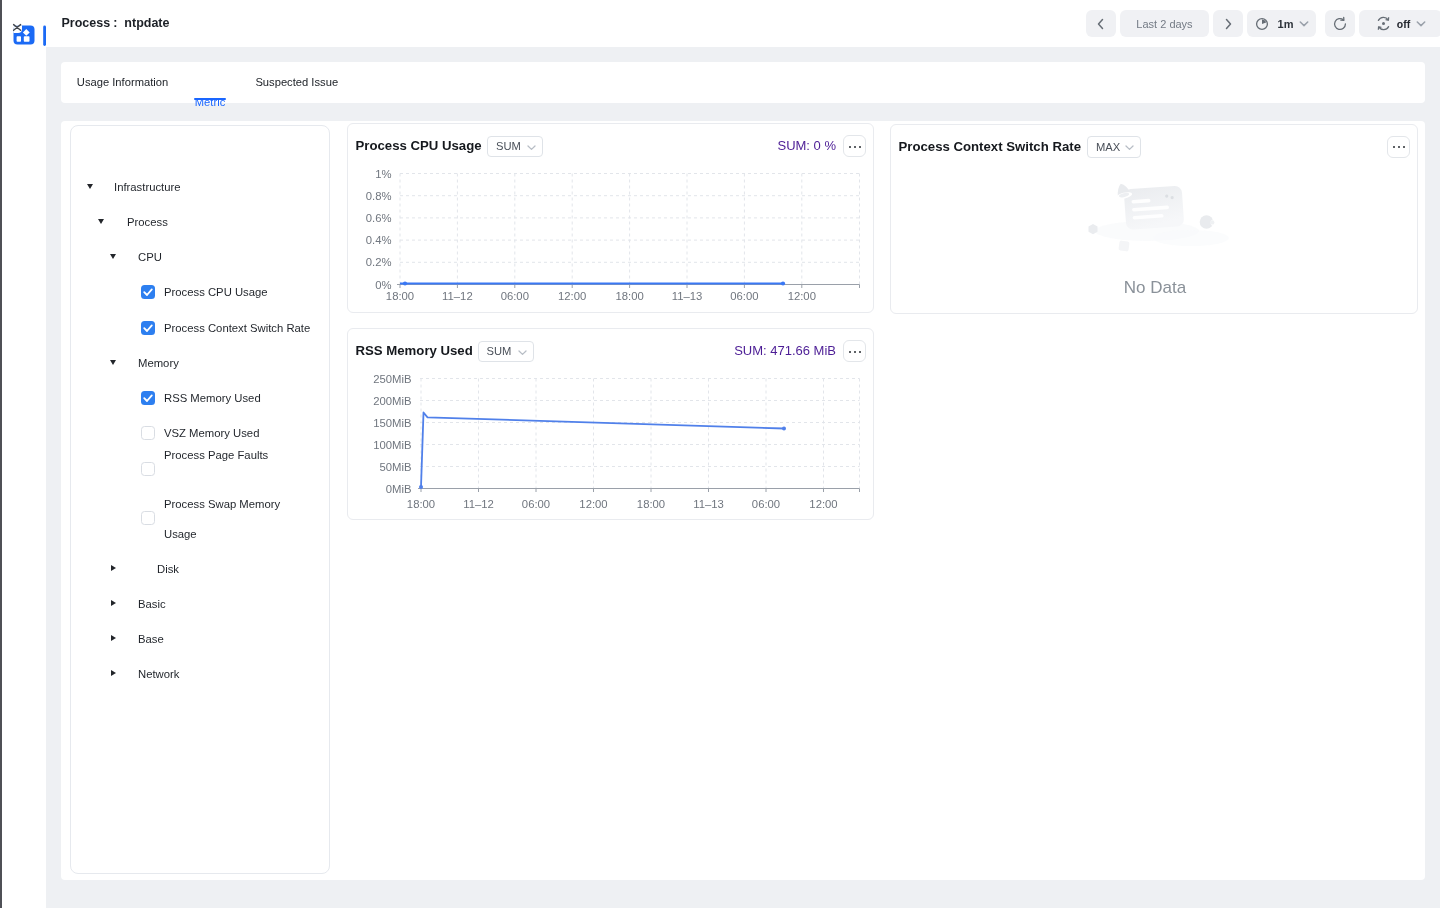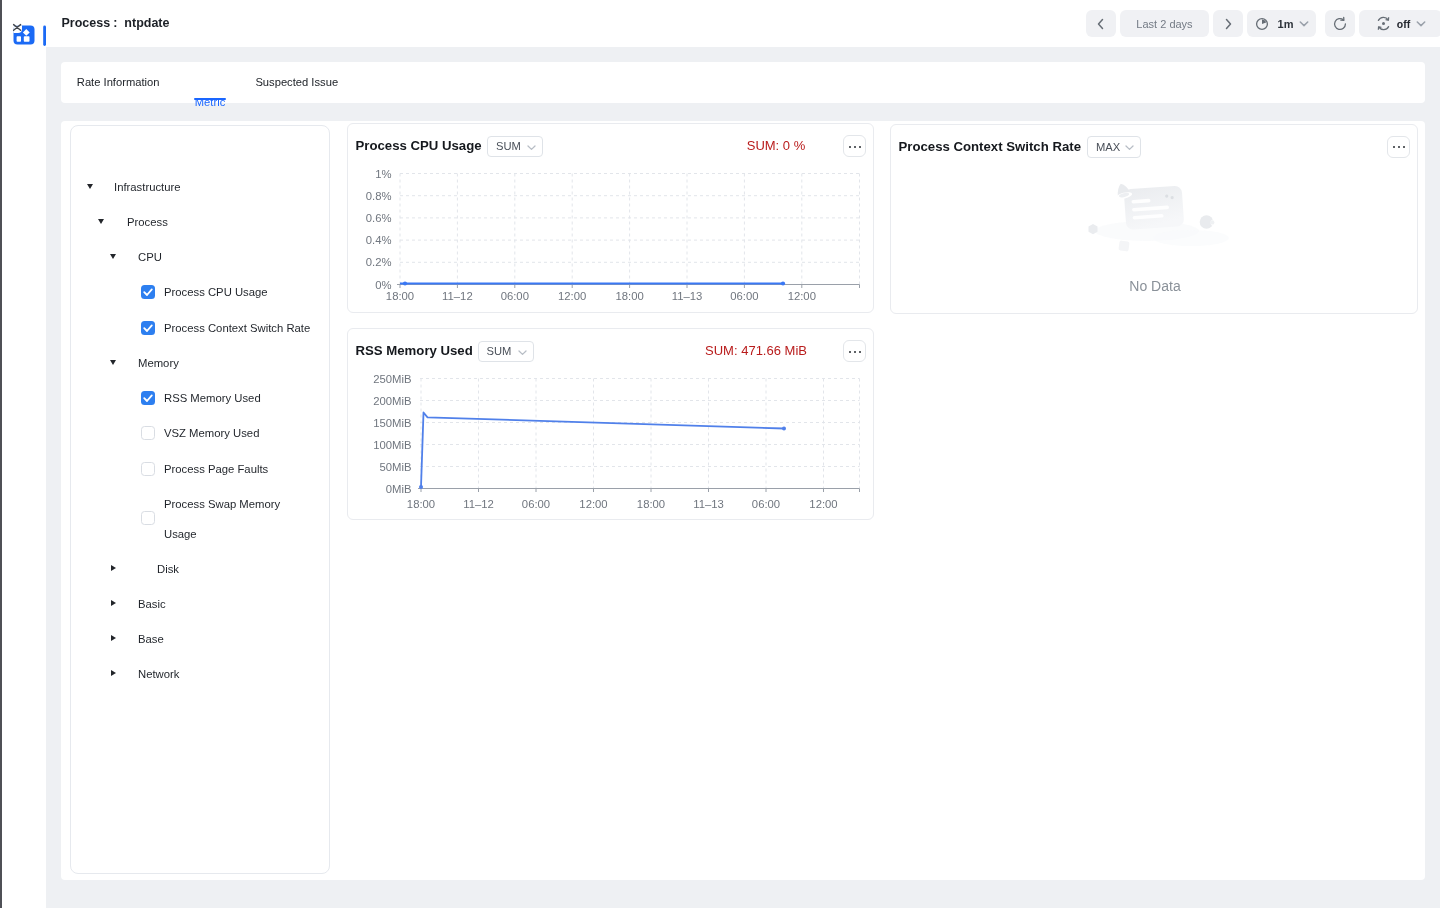--- a/index.html
+++ b/index.html
@@ -23,24 +23,24 @@
 .trow { position:absolute; height:20px; line-height:20px; font-size:11.3px; color:#1f2329; white-space:nowrap; }
 .caret-d { position:absolute; width:0; height:0; border-left:3.8px solid transparent; border-right:3.8px solid transparent; border-top:5px solid #23262b; }
 .caret-r { position:absolute; width:0; height:0; border-top:3.8px solid transparent; border-bottom:3.8px solid transparent; border-left:5px solid #23262b; }
 .cb { position:absolute; width:14px; height:14px; border-radius:3.5px; }
 .cb.on { background:#2d7ff0; }
 .cb.off { background:#fff; border:1px solid #d9dde3; }
 .card { position:absolute; background:#fff; border:1px solid #e9ebef; border-radius:6px; }
 .ctitle { position:absolute; left:7.5px; top:12px; height:20px; line-height:20px; font-size:13.2px; font-weight:700; color:#15181d; white-space:nowrap; }
 .sel { position:absolute; top:11.5px; height:21.5px; border:1px solid #dfe3e8; border-radius:4px; background:#fff; font-size:11.2px; color:#4a5059; }
 .sel span { position:absolute; left:8px; top:3.5px; }
-.sumtxt { position:absolute; top:13px; height:18px; line-height:18px; font-size:13px; color:#b91c1c; text-align:center; }
+.sumtxt { position:absolute; top:13px; height:18px; line-height:18px; font-size:13px; color:#4c1d95; text-align:right; }
 .dots { position:absolute; top:11px; width:23px; height:22px; border:1px solid #e3e6ea; border-radius:6px; background:#fff; }
 .dots i { position:absolute; top:9.5px; width:2.4px; height:2.4px; border-radius:50%; background:#2a2e33; }
-.nodata { position:absolute; font-size:14px; color:#8a9199; }
+.nodata { position:absolute; font-size:17px; color:#8a9199; }
 </style>
 </head>
 <body>
 <div class="page">
   <div class="abs edge"></div>
   <div class="abs sidebar"></div>
   <div class="abs header"></div>
 
   <svg class="abs" style="left:12px; top:23px;" width="36" height="24" viewBox="0 0 36 24">
     <rect x="1.5" y="2.5" width="21" height="19" rx="4" fill="#1b6af5"></rect>
@@ -88,21 +88,21 @@
       <path d="M3.4 14.8 L3.6 11.9 L6.4 12.3" fill="none" stroke="#666d75" stroke-width="1.3" stroke-linejoin="round"></path>
       <circle cx="8.5" cy="8.5" r="1.5" fill="#666d75"></circle>
     </svg>
     <span style="color:#23272e; font-weight:700; font-size:10.5px;">off</span>
     <svg width="10" height="6" viewBox="0 0 10 6" style="margin-left:6px;">
         <polyline points="1.3,1 5,4.6 8.7,1" fill="none" stroke="#9aa1aa" stroke-width="1.5" stroke-linecap="round" stroke-linejoin="round"></polyline>
       </svg>
   </div>
 
   <div class="abs tabcard"></div>
-  <div class="tab" style="left:76.8px;">Rate Information</div>
+  <div class="tab" style="left:76.8px;">Usage Information</div>
   <div class="tab active" style="left:194.8px;">Metric</div>
   <div class="tab" style="left:255.4px;">Suspected Issue</div>
   <div class="abs underline"></div>
 
   <div class="abs content"></div>
   <div class="abs panel"></div>
 
   <div class="caret-d" style="left:87px; top:184px;"></div>
   <div class="trow" style="left:114px; top:177px;">Infrastructure</div>
   <div class="caret-d" style="left:98px; top:218.5px;"></div>
@@ -119,21 +119,21 @@
   <div class="trow" style="left:164px; top:317.5px;">Process Context Switch Rate</div>
   <div class="caret-d" style="left:110px; top:359.5px;"></div>
   <div class="trow" style="left:138px; top:352.5px;">Memory</div>
   <div class="cb on" style="left:141px; top:391px;"><svg width="14" height="14" viewBox="0 0 14 14">
         <polyline points="3.2,7.2 6,10 10.8,4.4" fill="none" stroke="#fff" stroke-width="1.8" stroke-linecap="round" stroke-linejoin="round"></polyline>
       </svg></div>
   <div class="trow" style="left:164px; top:388px;">RSS Memory Used</div>
   <div class="cb off" style="left:141px; top:426px;"></div>
   <div class="trow" style="left:164px; top:423px;">VSZ Memory Used</div>
   <div class="cb off" style="left:141px; top:461.5px;"></div>
-  <div class="trow" style="left:164px; top:459px;">Process Page Faults</div>
+  <div class="trow" style="left:164px; top:445px;">Process Page Faults</div>
   <div class="cb off" style="left:141px; top:510.5px;"></div>
   <div class="trow" style="left:164px; top:493.5px;">Process Swap Memory</div>
   <div class="trow" style="left:164px; top:523.5px;">Usage</div>
   <div class="caret-r" style="left:111px; top:564.5px;"></div>
   <div class="trow" style="left:138px; top:559px;margin-left:19px;">Disk</div>
   <div class="caret-r" style="left:111px; top:599.5px;"></div>
   <div class="trow" style="left:138px; top:594px;">Basic</div>
   <div class="caret-r" style="left:111px; top:634.5px;"></div>
   <div class="trow" style="left:138px; top:629px;">Base</div>
   <div class="caret-r" style="left:111px; top:669.5px;"></div>

